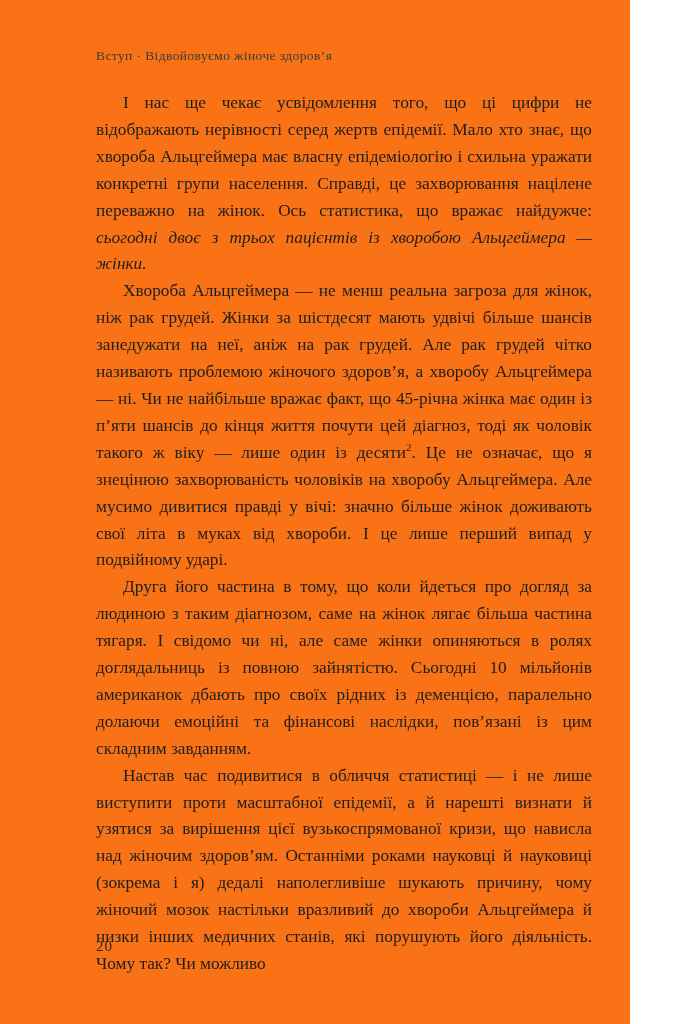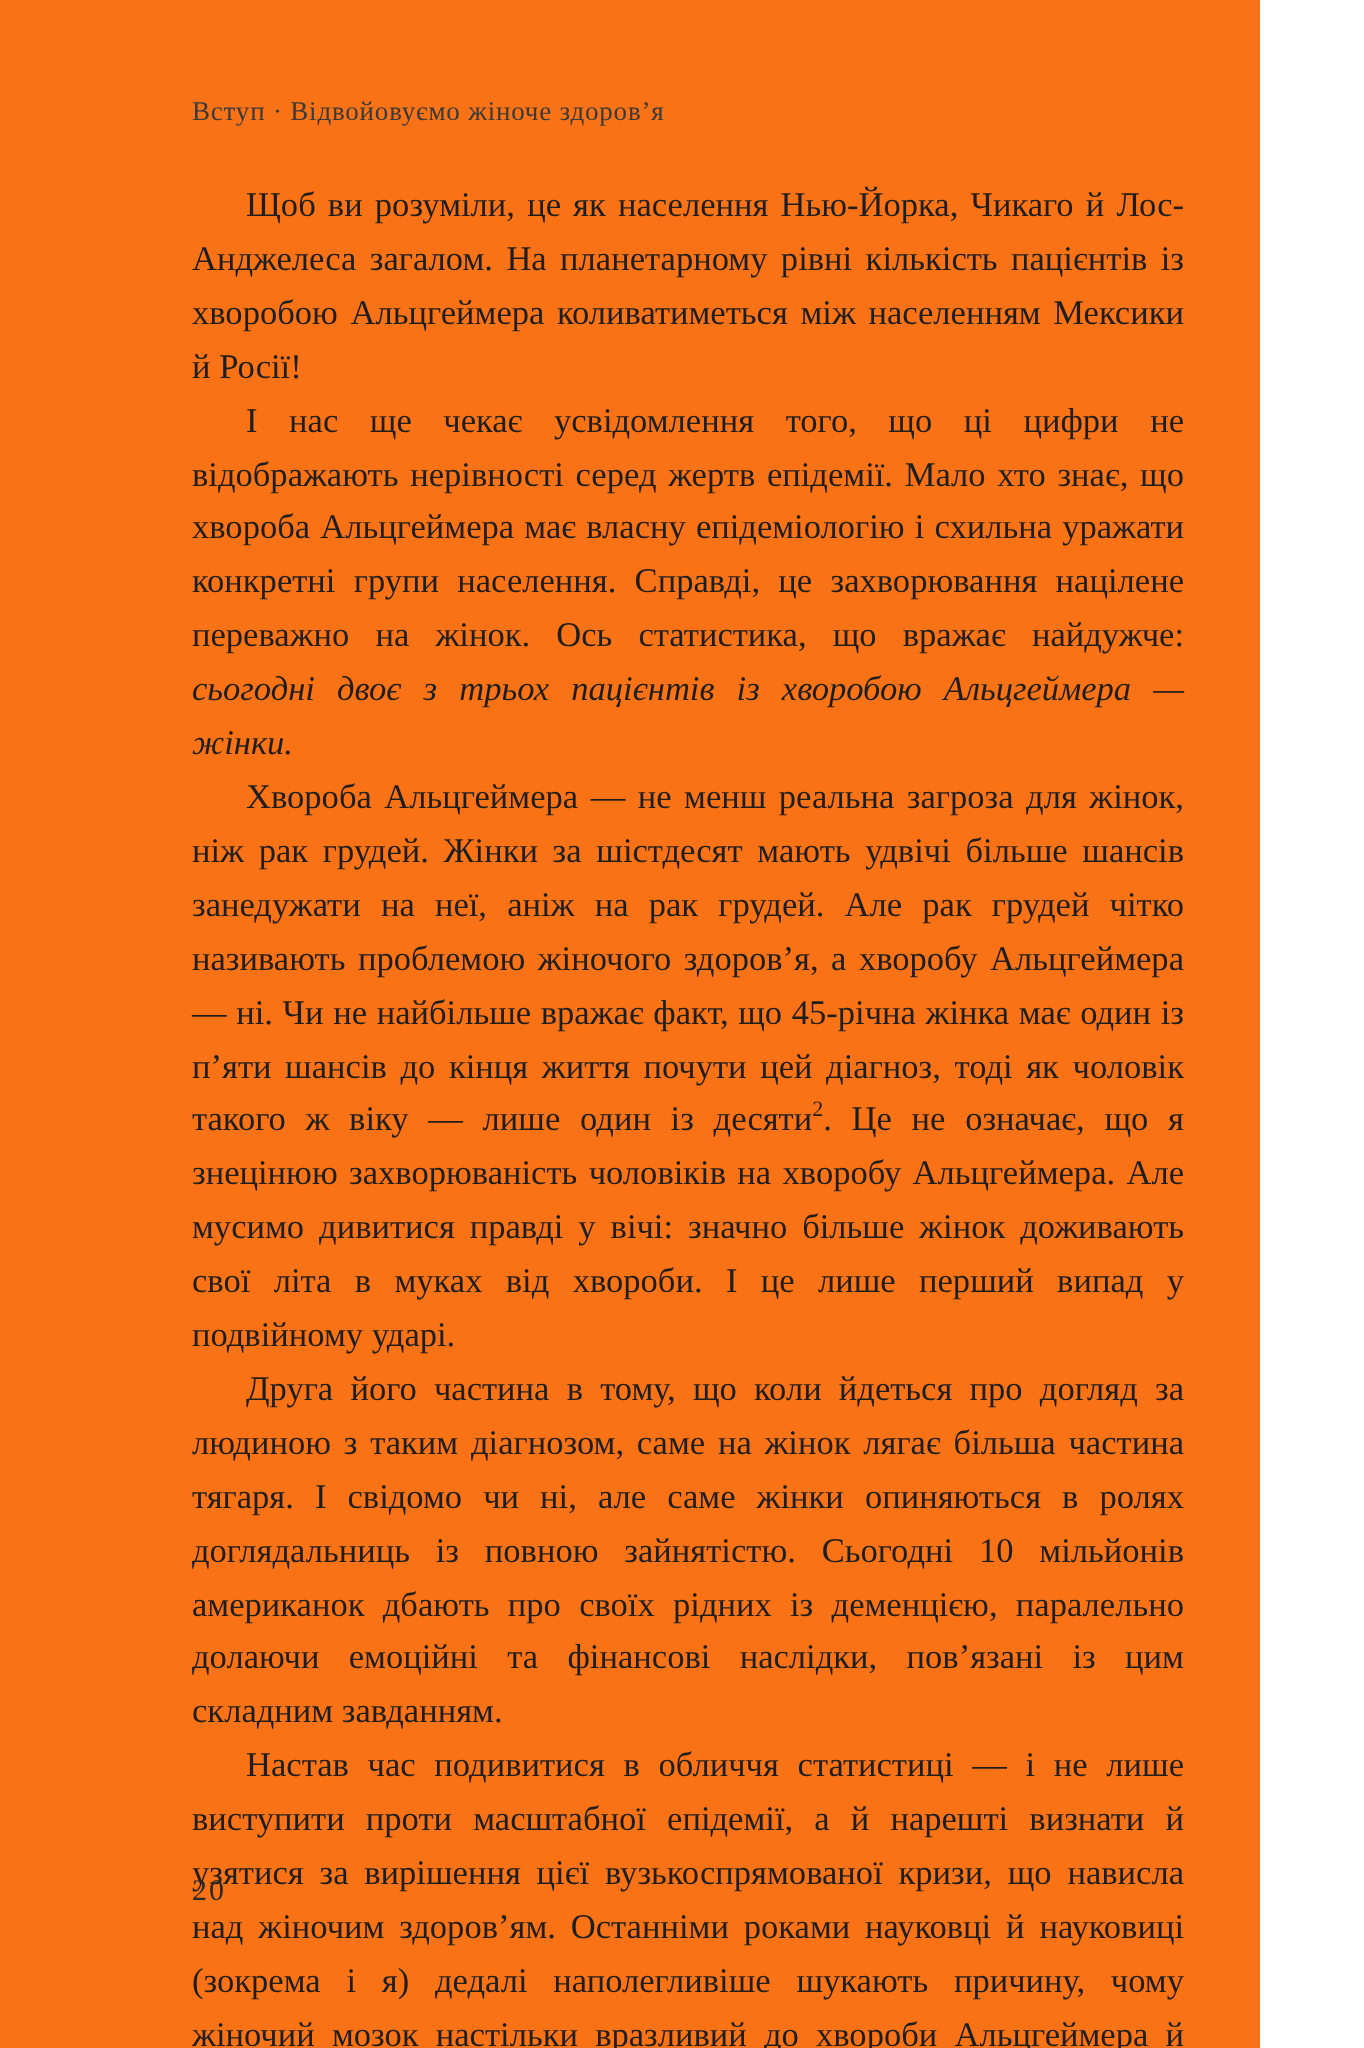--- a/index.html
+++ b/index.html
@@ -60,21 +60,20 @@
 </style>
 </head>
 <body>
 
 <div class="page">
 
   <div class="running-head">Вступ · Відвойовуємо жіноче здоров’я</div>
 
   <div class="text-block">
 
-    <p>Щоб ви розуміли, це як населення Нью-Йорка, Чикаго й Лос-Анджелеса загалом. На планетарному рівні кількість пацієнтів із хворобою Альцгеймера коливатиметься між населенням Мексики й Росії!</p>
 
 
     <p><span>І нас ще чекає усвідомлення того, що ці цифри не відображають нерівності серед жертв епідемії. Мало хто знає, що хвороба Альцгеймера має власну епідеміологію і схильна уражати конкретні групи населення. Справді, це захворювання націлене переважно на жінок. Ось статистика, що вражає найдужче: </span><em>сьогодні двоє з трьох пацієнтів із хворобою Альцгеймера — жінки.</em></p>
 
     <p><span>Хвороба Альцгеймера — не менш реальна загроза для жінок, ніж рак грудей. Жінки за шістдесят мають удвічі більше шансів занедужати на неї, аніж на рак грудей. Але рак грудей чітко називають проблемою жіночого здоров’я, а хворобу Альцгеймера — ні. Чи не найбільше вражає факт, що 45-річна жінка має один із п’яти шансів до кінця життя почути цей діагноз, тоді як чоловік такого ж віку — лише один із десяти</span><sup>2</sup><span>. Це не означає, що я знецінюю захворюваність чоловіків на хворобу Альцгеймера. Але мусимо дивитися правді у вічі: значно більше жінок доживають свої літа в муках від хвороби. І це лише перший випад у подвійному ударі.</span></p>
 
     <p>Друга його частина в тому, що коли йдеться про догляд за людиною з таким діагнозом, саме на жінок лягає більша частина тягаря. І свідомо чи ні, але саме жінки опиняються в ролях доглядальниць із повною зайнятістю. Сьогодні 10 мільйонів американок дбають про своїх рідних із деменцією, паралельно долаючи емоційні та фінансові наслідки, пов’язані із цим складним завданням.</p>
 
     <p>Настав час подивитися в обличчя статистиці — і не лише виступити проти масштабної епідемії, а й нарешті визнати й узятися за вирішення цієї вузькоспрямованої кризи, що нависла над жіночим здоров’ям. Останніми роками науковці й науковиці (зокрема і я) дедалі наполегливіше шукають причину, чому жіночий мозок настільки вразливий до хвороби Альцгеймера й низки інших медичних станів, які порушують його діяльність. Чому так? Чи можливо</p>
 

